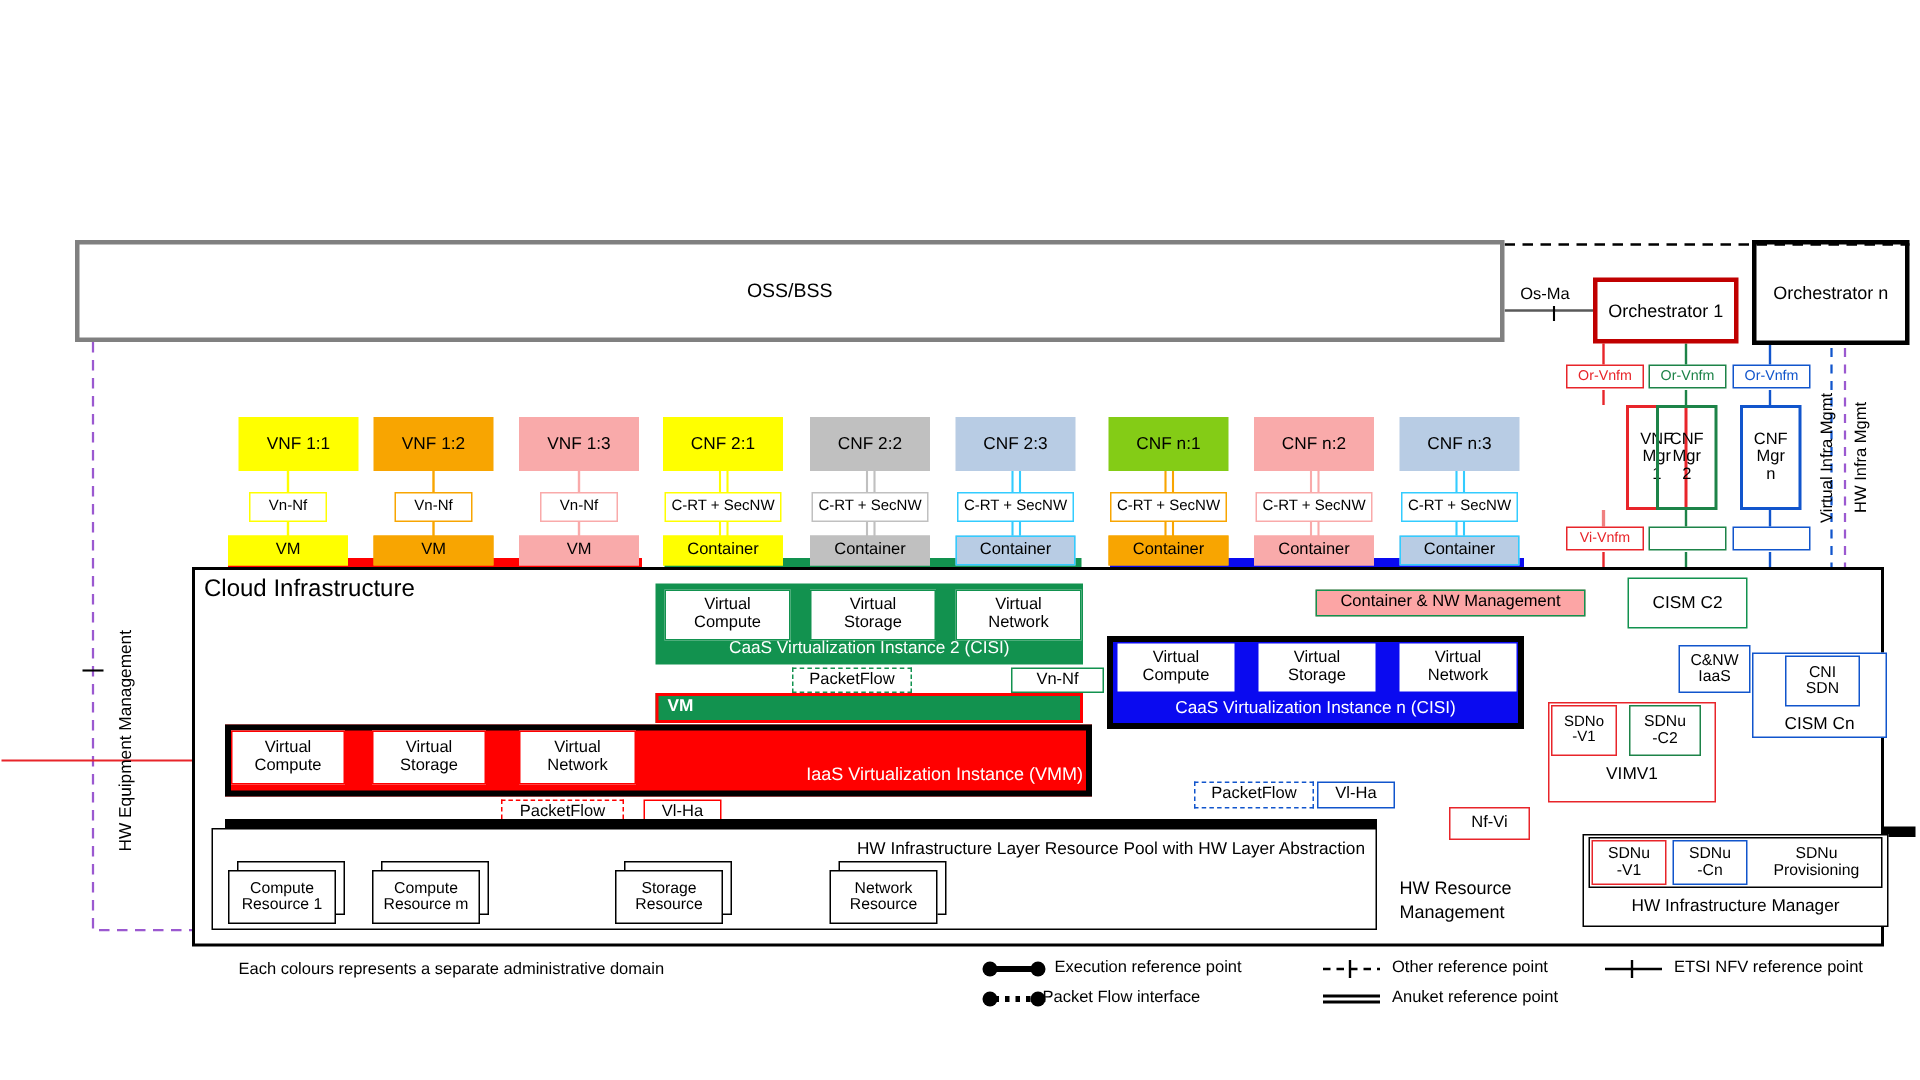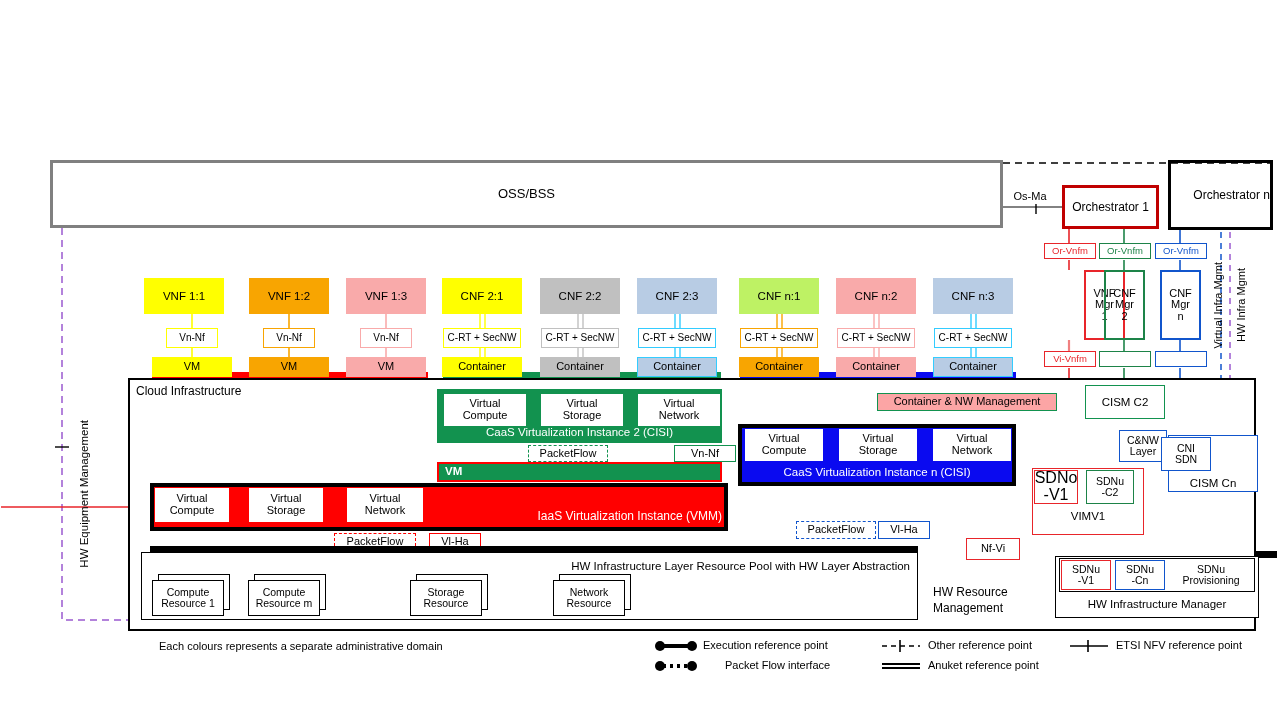--- a/index.html
+++ b/index.html
@@ -5,36 +5,36 @@
   html,body{margin:0;padding:0;background:#fff;}
   body{width:1280px;height:720px;position:relative;
        font-family:"Liberation Sans", sans-serif;color:#000;overflow:hidden;}
   .abs{position:absolute;box-sizing:border-box;}
   .ctr{display:flex;align-items:center;justify-content:center;text-align:center;line-height:1.05;}
   .lbl{background:#fff;font-size:11px;}
   
   #ossbss{left:50px;top:160px;width:953px;height:68px;border:3px solid #808080;background:#fff;font-size:13px;}
   
   #orch1{left:1062px;top:185px;width:97px;height:44px;border:3px solid #c00000;font-size:12px;}
-  #orchn{left:1168px;top:160px;width:105px;height:70px;border:3px solid #000;font-size:12px;justify-content:flex-end;}
+  #orchn{left:1168px;top:160px;width:105px;height:70px;border:3px solid #000;font-size:12px;}
   
   .mgr{width:41px;height:70px;font-size:11px;}
   #vnfmgr1{left:1084px;top:270px;border:2px solid #e8252a;}
   #cnfmgr2{left:1104px;top:270px;border:2px solid #1d8348;}
   #cnfmgrn{left:1160px;top:270px;border:2px solid #1155cc;}
   
   .chip{height:16px;font-size:9.5px;background:#fff;}
   
   .fnBox{width:80px;height:36px;font-size:11.5px;}
   .vnBox{width:52px;height:20px;font-size:10px;background:#fff;}
   .crtBox{width:78px;height:20px;font-size:10px;background:#fff;}
   .unitBox{width:80px;height:20px;font-size:11px;}
   
   #cloudinfra{left:128px;top:378px;width:1128px;height:253px;border:2px solid #000;background:#fff;}
-  #cloudinfraLbl{left:136px;top:384px;font-size:12px;}
+  #cloudinfraLbl{left:136px;top:384px;font-size:16px;}
   
   #caas2{left:437px;top:389px;width:285px;height:54px;background:#12924f;}
   #caas2lbl{left:437px;top:423px;width:285px;height:18px;color:#fff;font-size:11.5px;}
   
   #caasn{left:738px;top:424px;width:278px;height:62px;background:#0a0af0;border:4px solid #000;}
   #caasnlbl{left:742px;top:462px;width:270px;height:20px;color:#fff;font-size:11.5px;}
   
   #greenvm{left:437px;top:462px;width:285px;height:20px;background:#12924f;border:2px solid #f00;}
   
   #iaas{left:150px;top:483px;width:578px;height:48px;background:#ff0000;border:4px solid #000;}
@@ -214,21 +214,21 @@
 <div class="abs ctr chip" style="left:1044px;top:351px;width:52px;border:1.4px solid #e8252a;color:#e8252a;">Vi-Vnfm</div>
 <div class="abs chip" style="left:1099px;top:351px;width:52px;border:1.4px solid #1d8348;"></div>
 <div class="abs chip" style="left:1155px;top:351px;width:52px;border:1.4px solid #1155cc;"></div>
 <div class="abs chip" style="left:1184px;top:390px;width:52px;height:18px;border:1.4px solid #1155cc;"></div>
 
 <div class="abs vert" style="left:1212px;top:262px;font-size:11px;">Virtual Infra Mgmt</div>
 <div class="abs vert" style="left:1235px;top:268px;font-size:11px;">HW Infra Mgmt</div>
 <div class="abs vert" style="left:78px;top:420px;font-size:11.5px;">HW Equipment Management</div>
 
 <div id="fn-columns">
-    <div class="abs ctr fnBox" style="left: 144px; top: 278px; background: rgb(255, 255, 0);">
+    <div class="abs ctr fnBox" style="left: 159px; top: 278px; background: rgb(255, 255, 0);">
       <span>VNF 1:1</span>
     </div>
     <div class="abs ctr vnBox" style="left: 166px; top: 328px; border: 1.2px solid rgb(255, 255, 0);">
       <span>Vn-Nf</span>
     </div>
     <div class="abs ctr unitBox" style="left: 152px; top: 357px; background: rgb(255, 255, 0); border: 1px solid rgb(255, 255, 0);">
       <span>VM</span>
     </div>
     <div class="abs ctr fnBox" style="left: 249px; top: 278px; background: rgb(248, 165, 1);">
       <span>VNF 1:2</span>
@@ -268,21 +268,21 @@
     </div>
     <div class="abs ctr fnBox" style="left: 637px; top: 278px; background: rgb(184, 204, 228);">
       <span>CNF 2:3</span>
     </div>
     <div class="abs ctr crtBox" style="left: 638px; top: 328px; border: 1.2px solid rgb(51, 204, 255);">
       <span>C-RT + SecNW</span>
     </div>
     <div class="abs ctr unitBox" style="left: 637px; top: 357px; background: rgb(184, 204, 228); border: 1px solid rgb(51, 204, 255);">
       <span>Container</span>
     </div>
-    <div class="abs ctr fnBox" style="left: 739px; top: 278px; background: #bef264;">
+    <div class="abs ctr fnBox" style="left: 739px; top: 278px; background: #84cc16;">
       <span>CNF n:1</span>
     </div>
     <div class="abs ctr crtBox" style="left: 740px; top: 328px; border: 1.2px solid rgb(248, 165, 1);">
       <span>C-RT + SecNW</span>
     </div>
     <div class="abs ctr unitBox" style="left: 739px; top: 357px; background: rgb(248, 165, 1); border: 1px solid rgb(248, 165, 1);">
       <span>Container</span>
     </div>
     <div class="abs ctr fnBox" style="left: 836px; top: 278px; background: rgb(249, 170, 170);">
       <span>CNF n:2</span>
@@ -390,33 +390,33 @@
   </div>
 <div class="abs" style="left:933px;top:584px;width:110px;font-size:12px;line-height:1.35;">
   <div>HW Resource</div>
   <div>Management</div>
 </div>
 
 <div class="abs ctr" style="left:877px;top:393px;width:180px;height:18px;border:1.4px solid #12924f;background:#fca5a5;font-size:11px;">Container &amp; NW Management</div>
 <div class="abs ctr" style="left:1085px;top:385px;width:80px;height:34px;border:1.6px solid #12924f;background:#fff;font-size:11.5px;">CISM C2</div>
 <div class="abs ctr" style="left:1119px;top:430px;width:48px;height:32px;border:1.6px solid #1155cc;background:#fff;font-size:10.5px;flex-direction:column;">
   <span>C&amp;NW</span>
-    <span>Layer</span>
+    <span>IaaS</span>
   </div>
 
 <div class="abs ctr" style="left:1168px;top:435px;width:90px;height:57px;border:1.6px solid #1155cc;background:#fff;font-size:11.5px;align-items:flex-end;padding-bottom:2px;">
   <span>CISM Cn</span>
   </div>
-<div class="abs ctr" style="left:1161px;top:437px;width:50px;height:34px;border:1.6px solid #1155cc;background:#fff;font-size:10.5px;flex-direction:column;">
+<div class="abs ctr" style="left:1190px;top:437px;width:50px;height:34px;border:1.6px solid #1155cc;background:#fff;font-size:10.5px;flex-direction:column;">
   <span>CNI</span>
     <span>SDN</span>
   </div>
 
 <div class="abs" style="left:1032px;top:468px;width:112px;height:67px;border:1.6px solid #e8252a;background:#fff;"></div>
-<div class="abs ctr" style="left:1034px;top:470px;width:44px;height:34px;border:1.6px solid #e8252a;background:#fff;font-size:16px;flex-direction:column;align-items:center;">
+<div class="abs ctr" style="left:1034px;top:470px;width:44px;height:34px;border:1.6px solid #e8252a;background:#fff;font-size:10px;flex-direction:column;align-items:center;">
   <span>SDNo</span>
     <span>-V1</span>
   </div>
 <div class="abs ctr" style="left:1086px;top:470px;width:48px;height:34px;border:1.6px solid #1d8348;background:#fff;font-size:10.5px;flex-direction:column;">
   <span>SDNu</span>
     <span>-C2</span>
   </div>
 <div class="abs ctr" style="left:1032px;top:508px;width:112px;height:16px;font-size:11.5px;">VIMV1</div>
 
 <div class="abs" style="left:1055px;top:556px;width:204px;height:62px;border:1.6px solid #000;background:#fff;"></div>
@@ -461,17 +461,17 @@
       <line x1="752" y1="26" x2="790" y2="26" stroke="#000" stroke-width="2"></line>
       <line x1="752" y1="30" x2="790" y2="30" stroke="#000" stroke-width="2"></line>
     </g>
 
     <g>
       <line x1="940" y1="8" x2="978" y2="8" stroke="#000" stroke-width="1.6"></line>
       <line x1="958" y1="2" x2="958" y2="14" stroke="#000" stroke-width="1.6"></line>
     </g>
   </svg>
   <span class="abs" style="left:573px;top:1px;">Execution reference point</span>
-  <span class="abs" style="left:571px;top:21px;padding-left:24px;">Packet Flow interface</span>
+  <span class="abs" style="left:541px;top:21px;padding-left:24px;">Packet Flow interface</span>
   <span class="abs" style="left:798px;top:1px;">Other reference point</span>
   <span class="abs" style="left:798px;top:21px;">Anuket reference point</span>
   <span class="abs" style="left:986px;top:1px;">ETSI NFV reference point</span>
 </div>
 
 </body></html>

